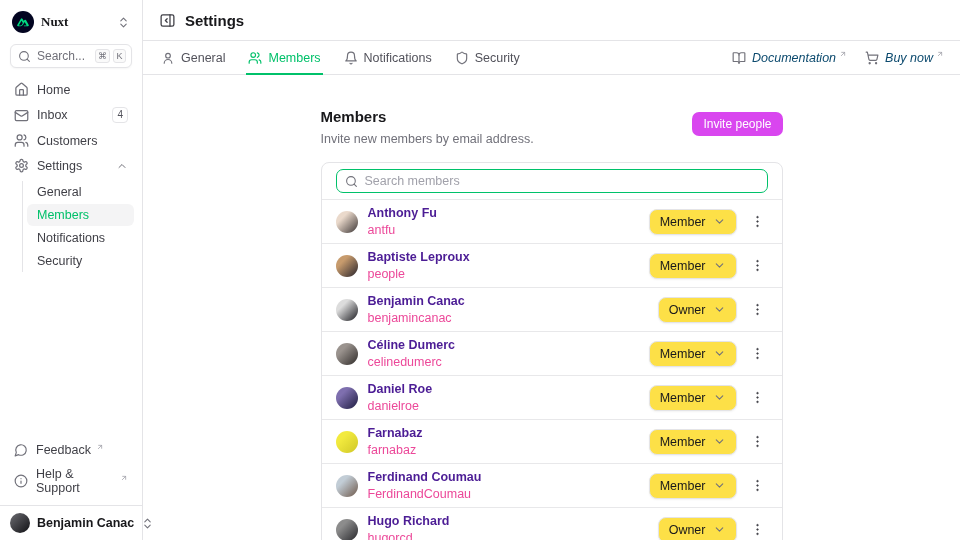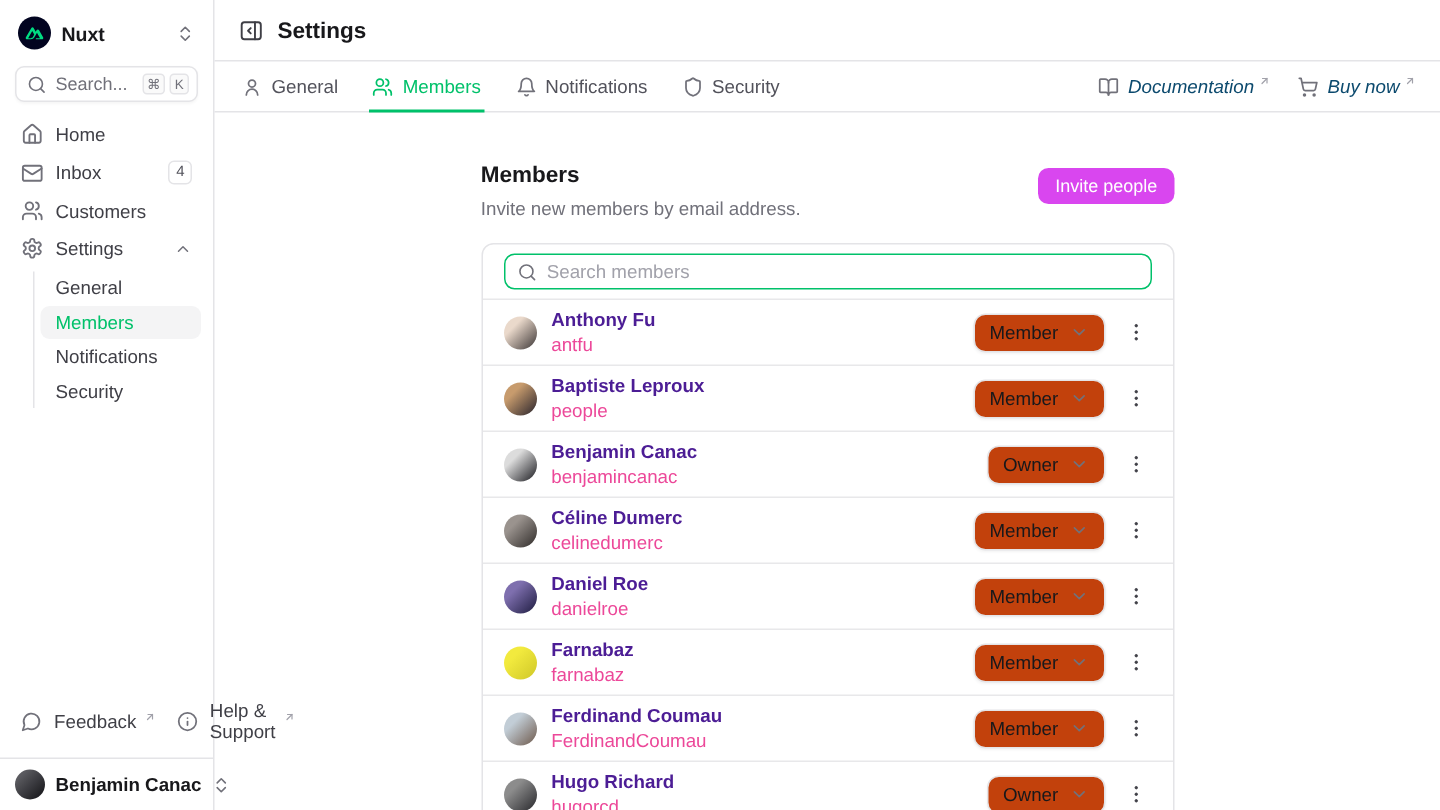--- a/index.html
+++ b/index.html
@@ -13,21 +13,21 @@
   }
   svg { display:block; }
   button { font-family:inherit; cursor:pointer; }
 
   
   .sidebar { width:143px; min-width:143px; border-right:1px solid #e4e4e7;
              display:flex; flex-direction:column; padding:9px 8px 0; }
   .team-row { display:flex; align-items:center; gap:7px; padding:2px 4px 11px; cursor:pointer; }
   .team-logo { width:22px; height:22px; border-radius:50%; background:#020420;
                display:flex; align-items:center; justify-content:center; flex:none; }
-  .team-name { font-weight:700; font-size:13px; flex:1; }
+  .team-name { font-weight:700; font-size:13px; flex:1;font-family:Liberation Serif, serif; }
   .selector-icon { color:#71717a; }
 
   .sidebar-search { display:flex; align-items:center; gap:6px; border:1px solid #e4e4e7;
                     border-radius:6px; padding:4px 5px 4px 7px; margin:0 2px 10px;
                     box-shadow:0 1px 2px rgba(0,0,0,.04); color:#71717a; font-size:12px;
                     background:#fff; cursor:pointer; }
   .sidebar-search .s-label { flex:1; color:#71717a; }
   .kbd { border:1px solid #e4e4e7; border-radius:3px; background:#fafafa; font-size:9px;
          min-width:13px; height:14px; display:flex; align-items:center; justify-content:center;
          color:#71717a; padding:0 2px; }
@@ -40,21 +40,21 @@
   .nav-badge { margin-left:auto; border:1px solid #e4e4e7; border-radius:4px; font-size:10px;
                line-height:1; padding:2px 4px; color:#52525b; background:#fff; }
   .nav-chevron { margin-left:auto; color:#71717a; }
   .sub-list { border-left:1px solid #e4e4e7; margin:2px 0 2px 14px; display:flex;
               flex-direction:column; gap:1px; }
   .sub-item { font-weight:500; color:#3f3f46; padding:4px 8px 4px 10px; margin-left:4px;
               border-radius:6px; cursor:pointer; }
   .sub-item.active { background:#f4f4f5; color:#00c16a; }
 
   .sidebar-spacer { flex:1; }
-  .footer-links { display:flex; flex-direction:row; gap:2px; padding-bottom:6px; }
+  .footer-links { display:flex; flex-direction:column; gap:2px; padding-bottom:6px;justify-content:flex-end; }
   .footer-link { display:flex; align-items:center; gap:8px; padding:4px 6px; font-weight:500;
                  color:#3f3f46; cursor:pointer; }
   .footer-link .icon { color:#71717a; flex:none; }
   .ext-arrow { color:#a1a1aa; margin:-7px 0 0 -3px; }
 
   .sidebar-user-wrap { border-top:1px solid #e4e4e7; margin:0 -8px; padding:7px 10px 7px; }
   .sidebar-user { display:flex; align-items:center; gap:7px; cursor:pointer; }
   .user-avatar { width:20px; height:20px; border-radius:50%; flex:none; }
   .user-name { font-weight:600; flex:1; white-space:nowrap; }
 
@@ -97,21 +97,21 @@
                              color:#18181b; font-family:inherit; background:transparent; }
   .search-input-wrap input::placeholder { color:#a1a1aa; }
 
   .member-row { display:flex; align-items:center; gap:10px; padding:0 14px; height:44px;
                 border-top:1px solid #e8e8ea; }
   .avatar { width:22px; height:22px; border-radius:50%; flex:none; background:#d4d4d8; }
   .member-meta { display:flex; flex-direction:column; gap:2px; line-height:1.15; }
   .member-name { font-weight:700; color:#4c1d95; }
   .member-username { color:#ec4899; }
   .role-select { margin-left:auto; display:flex; align-items:center; gap:7px;
-                 border:1px solid #e4e4e7; background:#c2410c; border-radius:8px; height:26px;
+                 border:1px solid #e4e4e7; background:#fde047; border-radius:8px; height:26px;
                  padding:0 10px; font-size:12.5px; font-weight:500; color:#18181b;
                  box-shadow:0 1px 2px rgba(0,0,0,.05); }
   .role-select .icon { color:#71717a; }
   .kebab { border:none; background:none; padding:2px 3px; color:#3f3f46; border-radius:6px; }
 </style>
 </head>
 <body>
 
 <aside class="sidebar">
 

